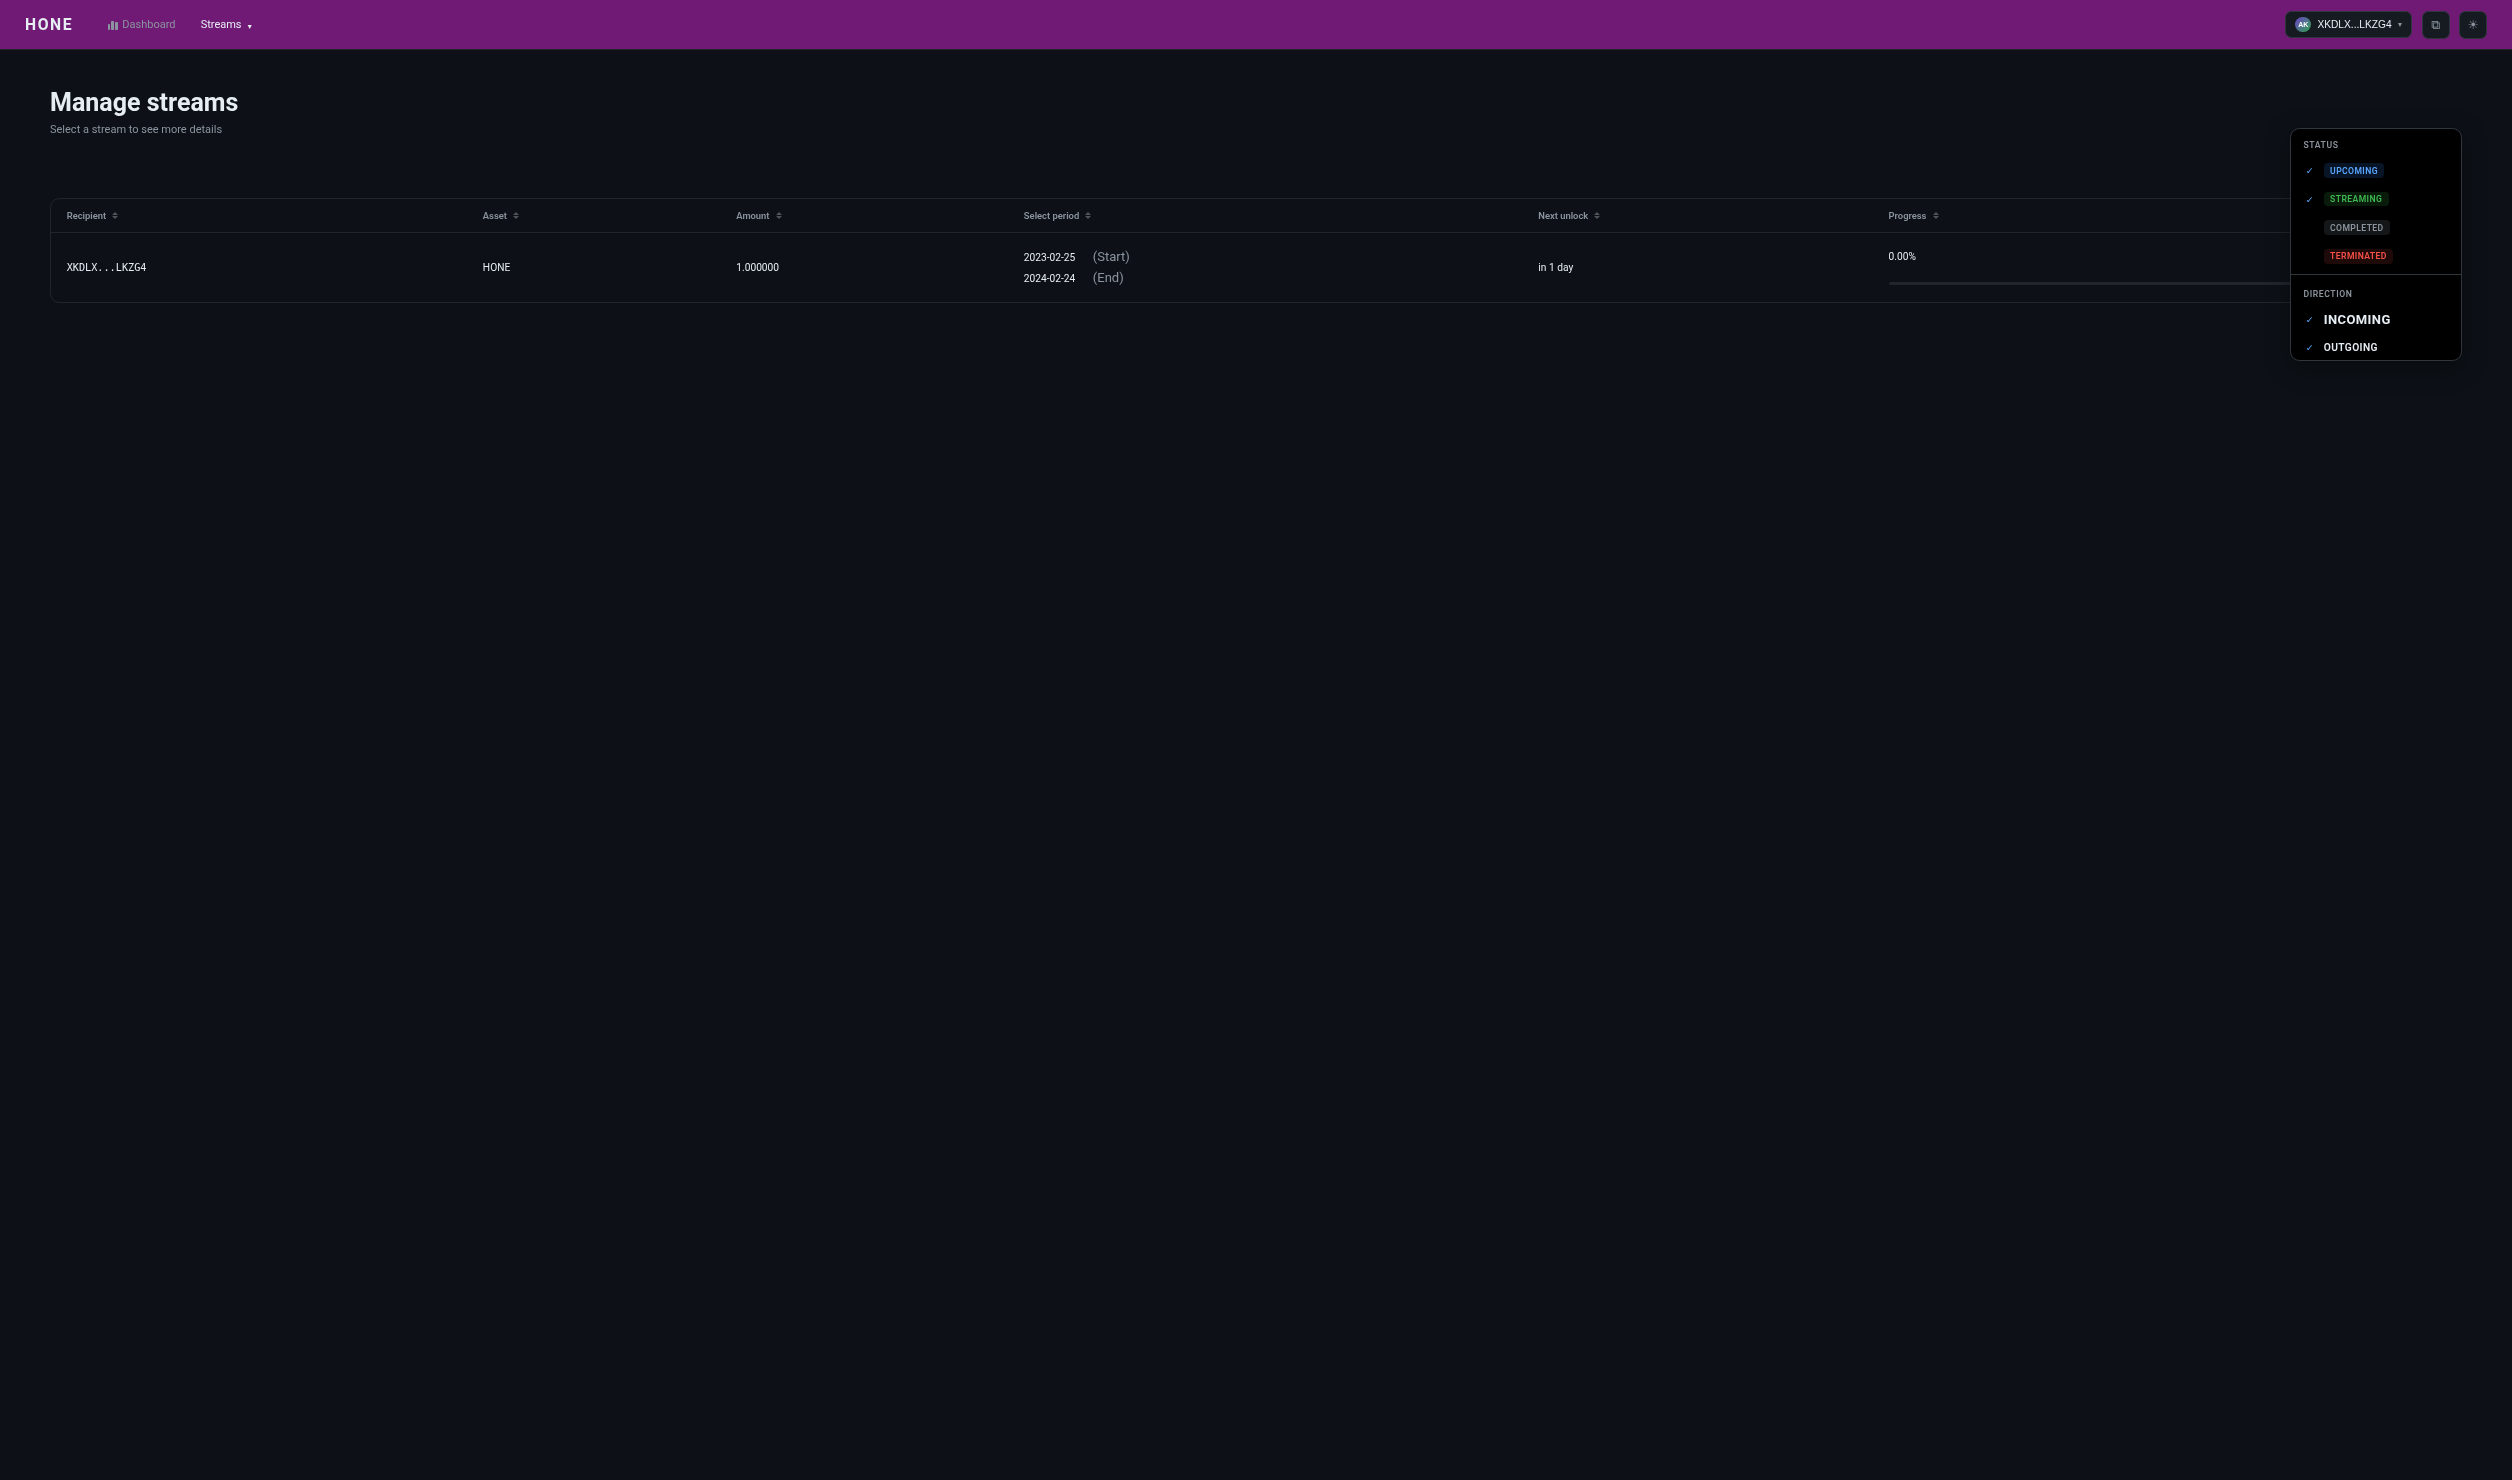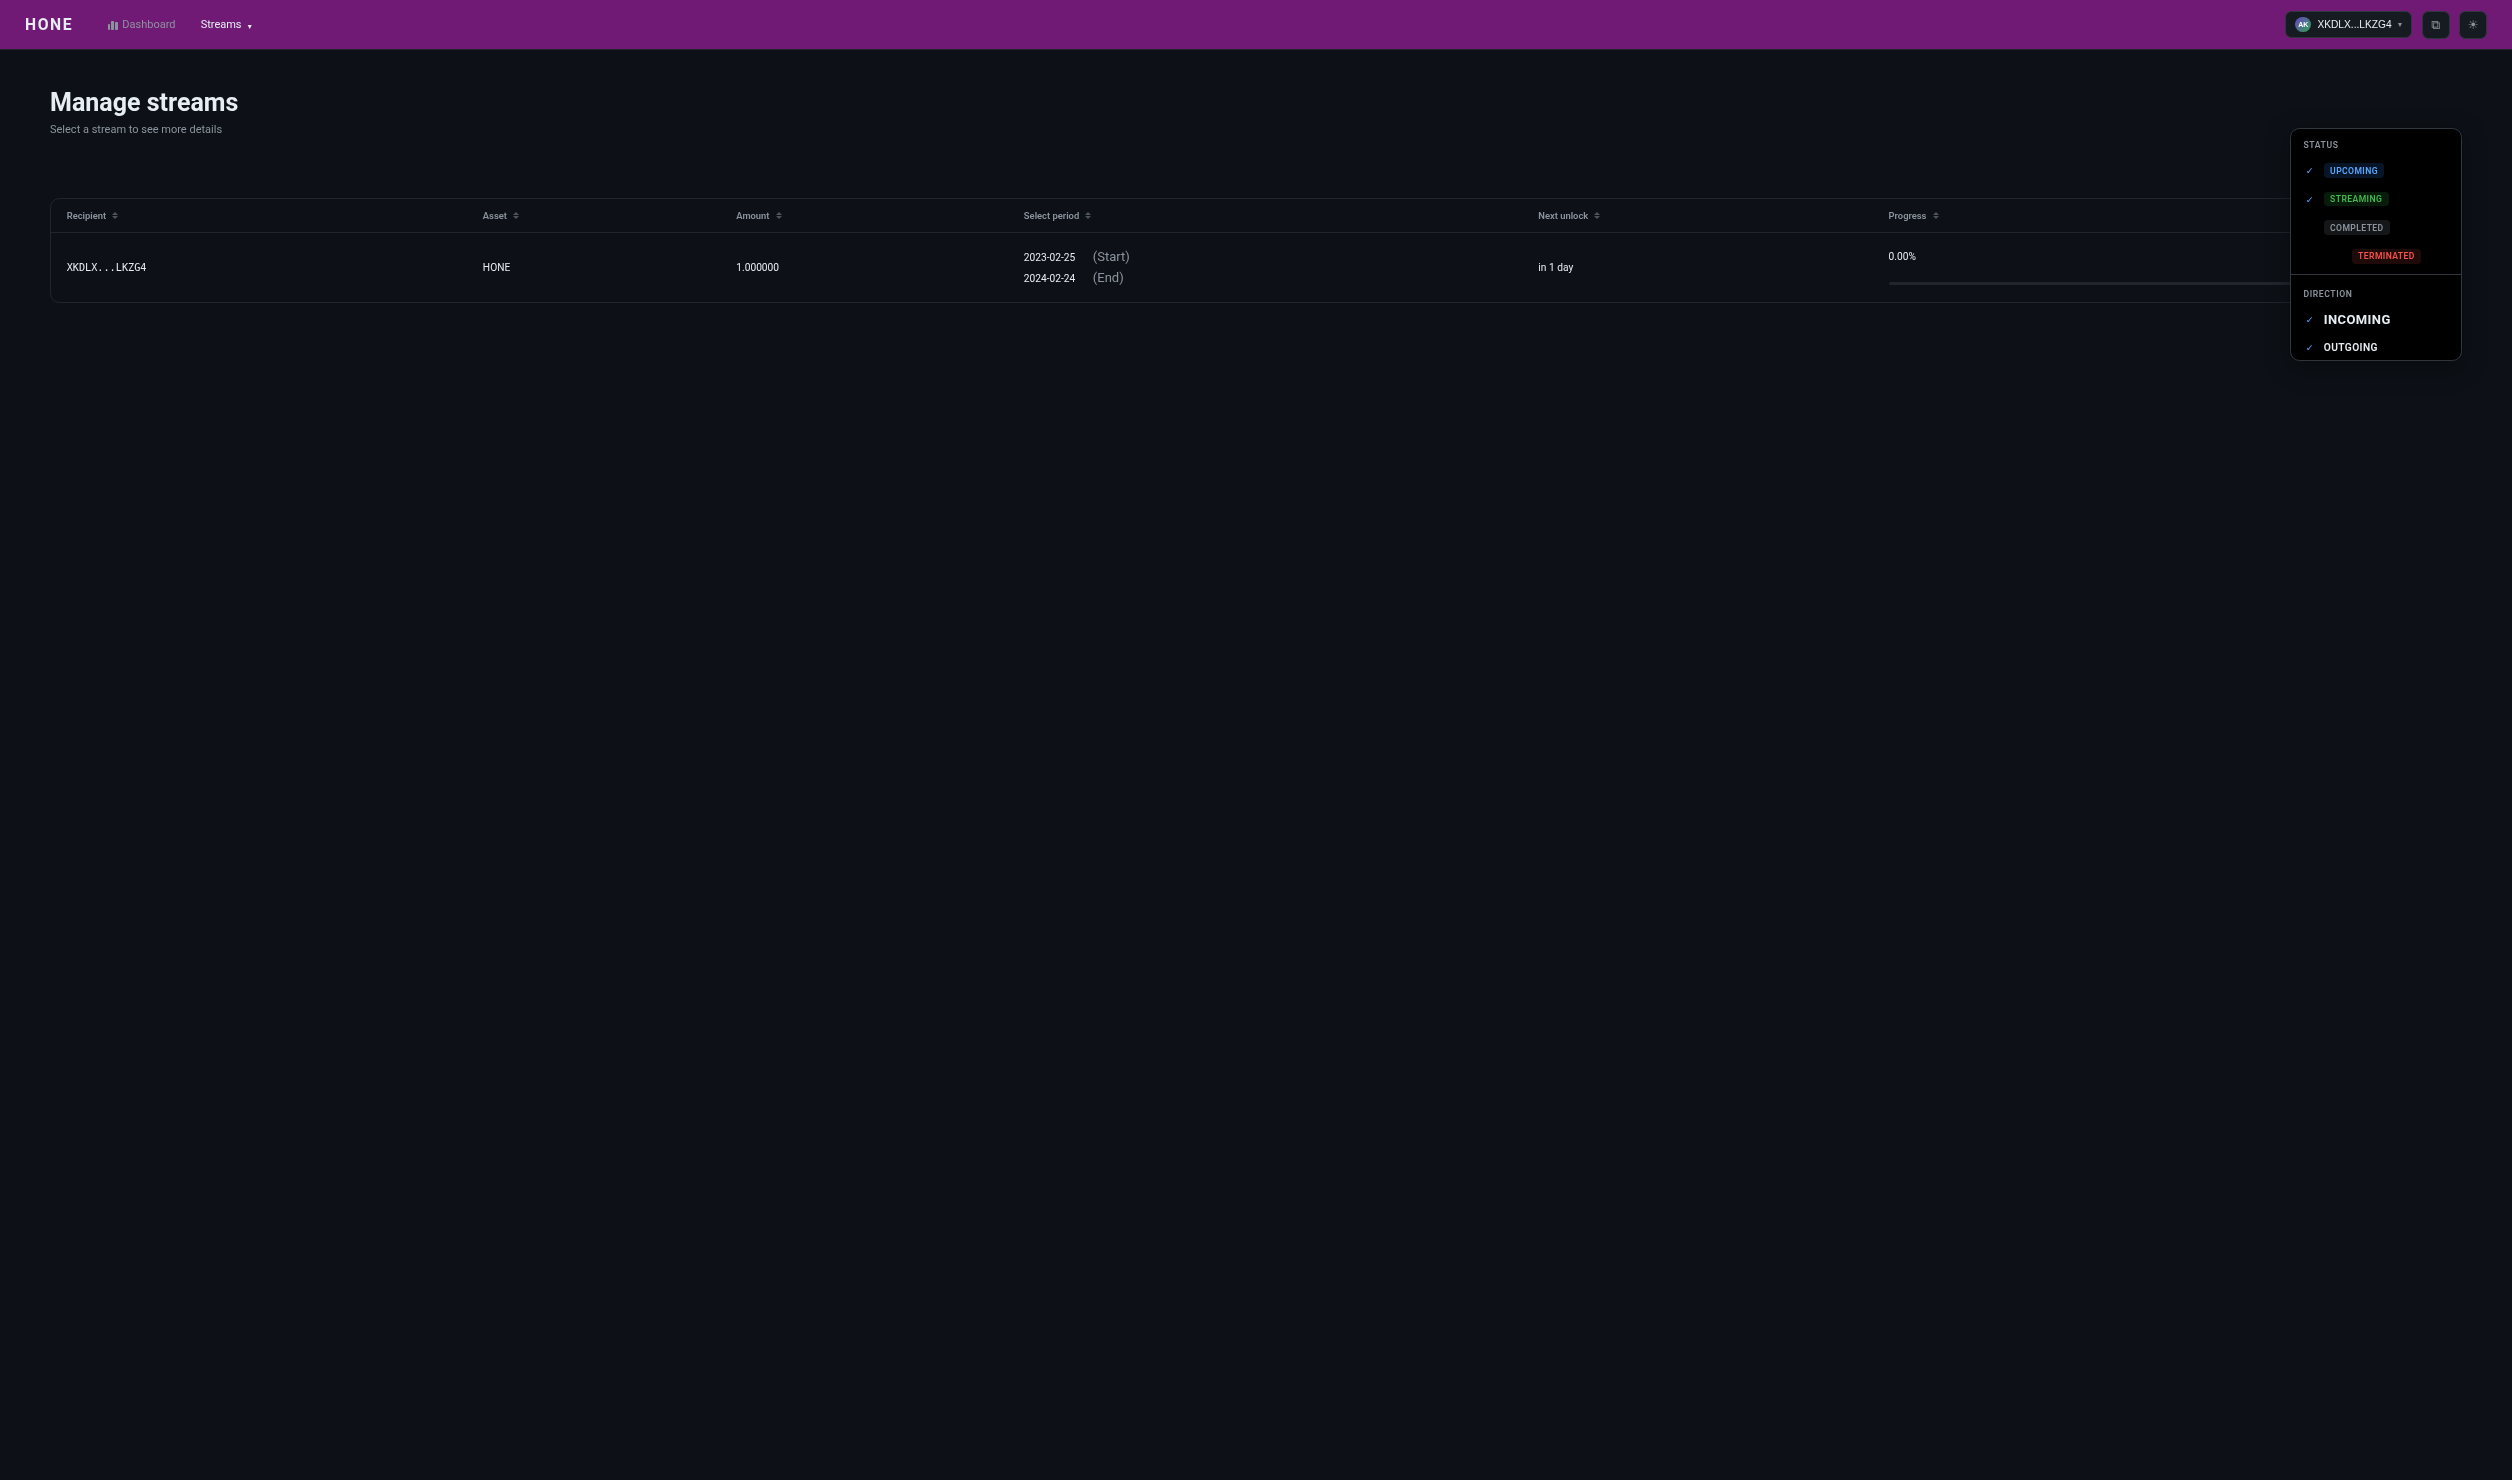--- a/index.html
+++ b/index.html
@@ -354,21 +354,20 @@
     }
 
     .status-completed {
       background: rgba(139, 148, 158, 0.15);
       color: #8b949e;
     }
 
     .status-terminated {
       background: rgba(248, 81, 73, 0.12);
       color: #f85149;
-      margin-left: 28px;
     }
 
     .divider {
       height: 0.8px;
       background: #30363d;
       margin: 3.1px 0;
     }
   </style>
 </head>
 <body>

